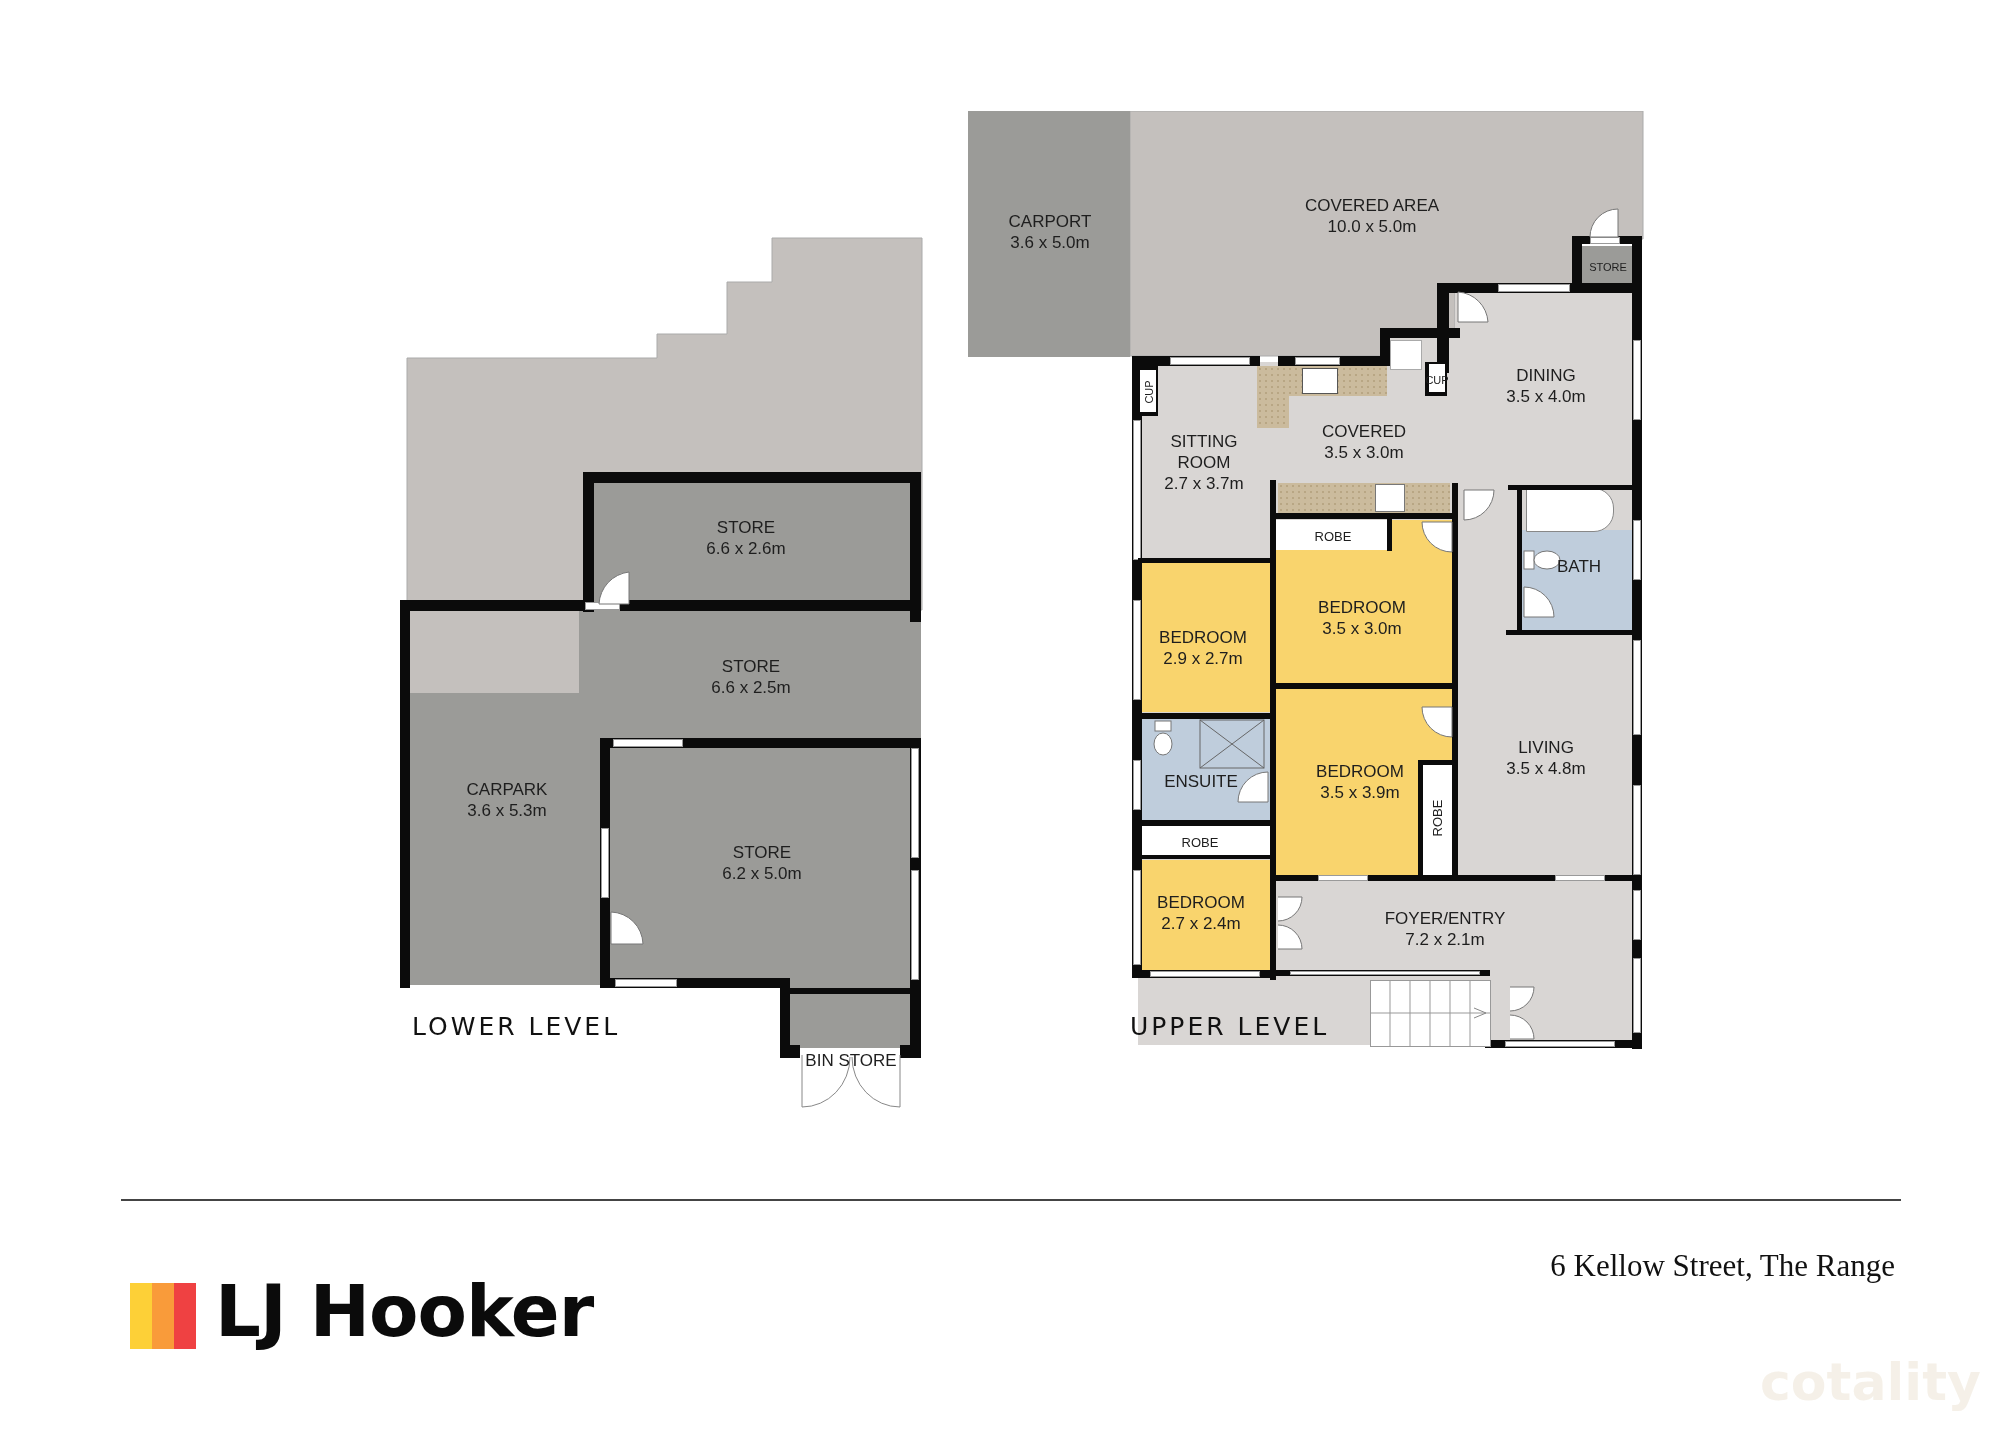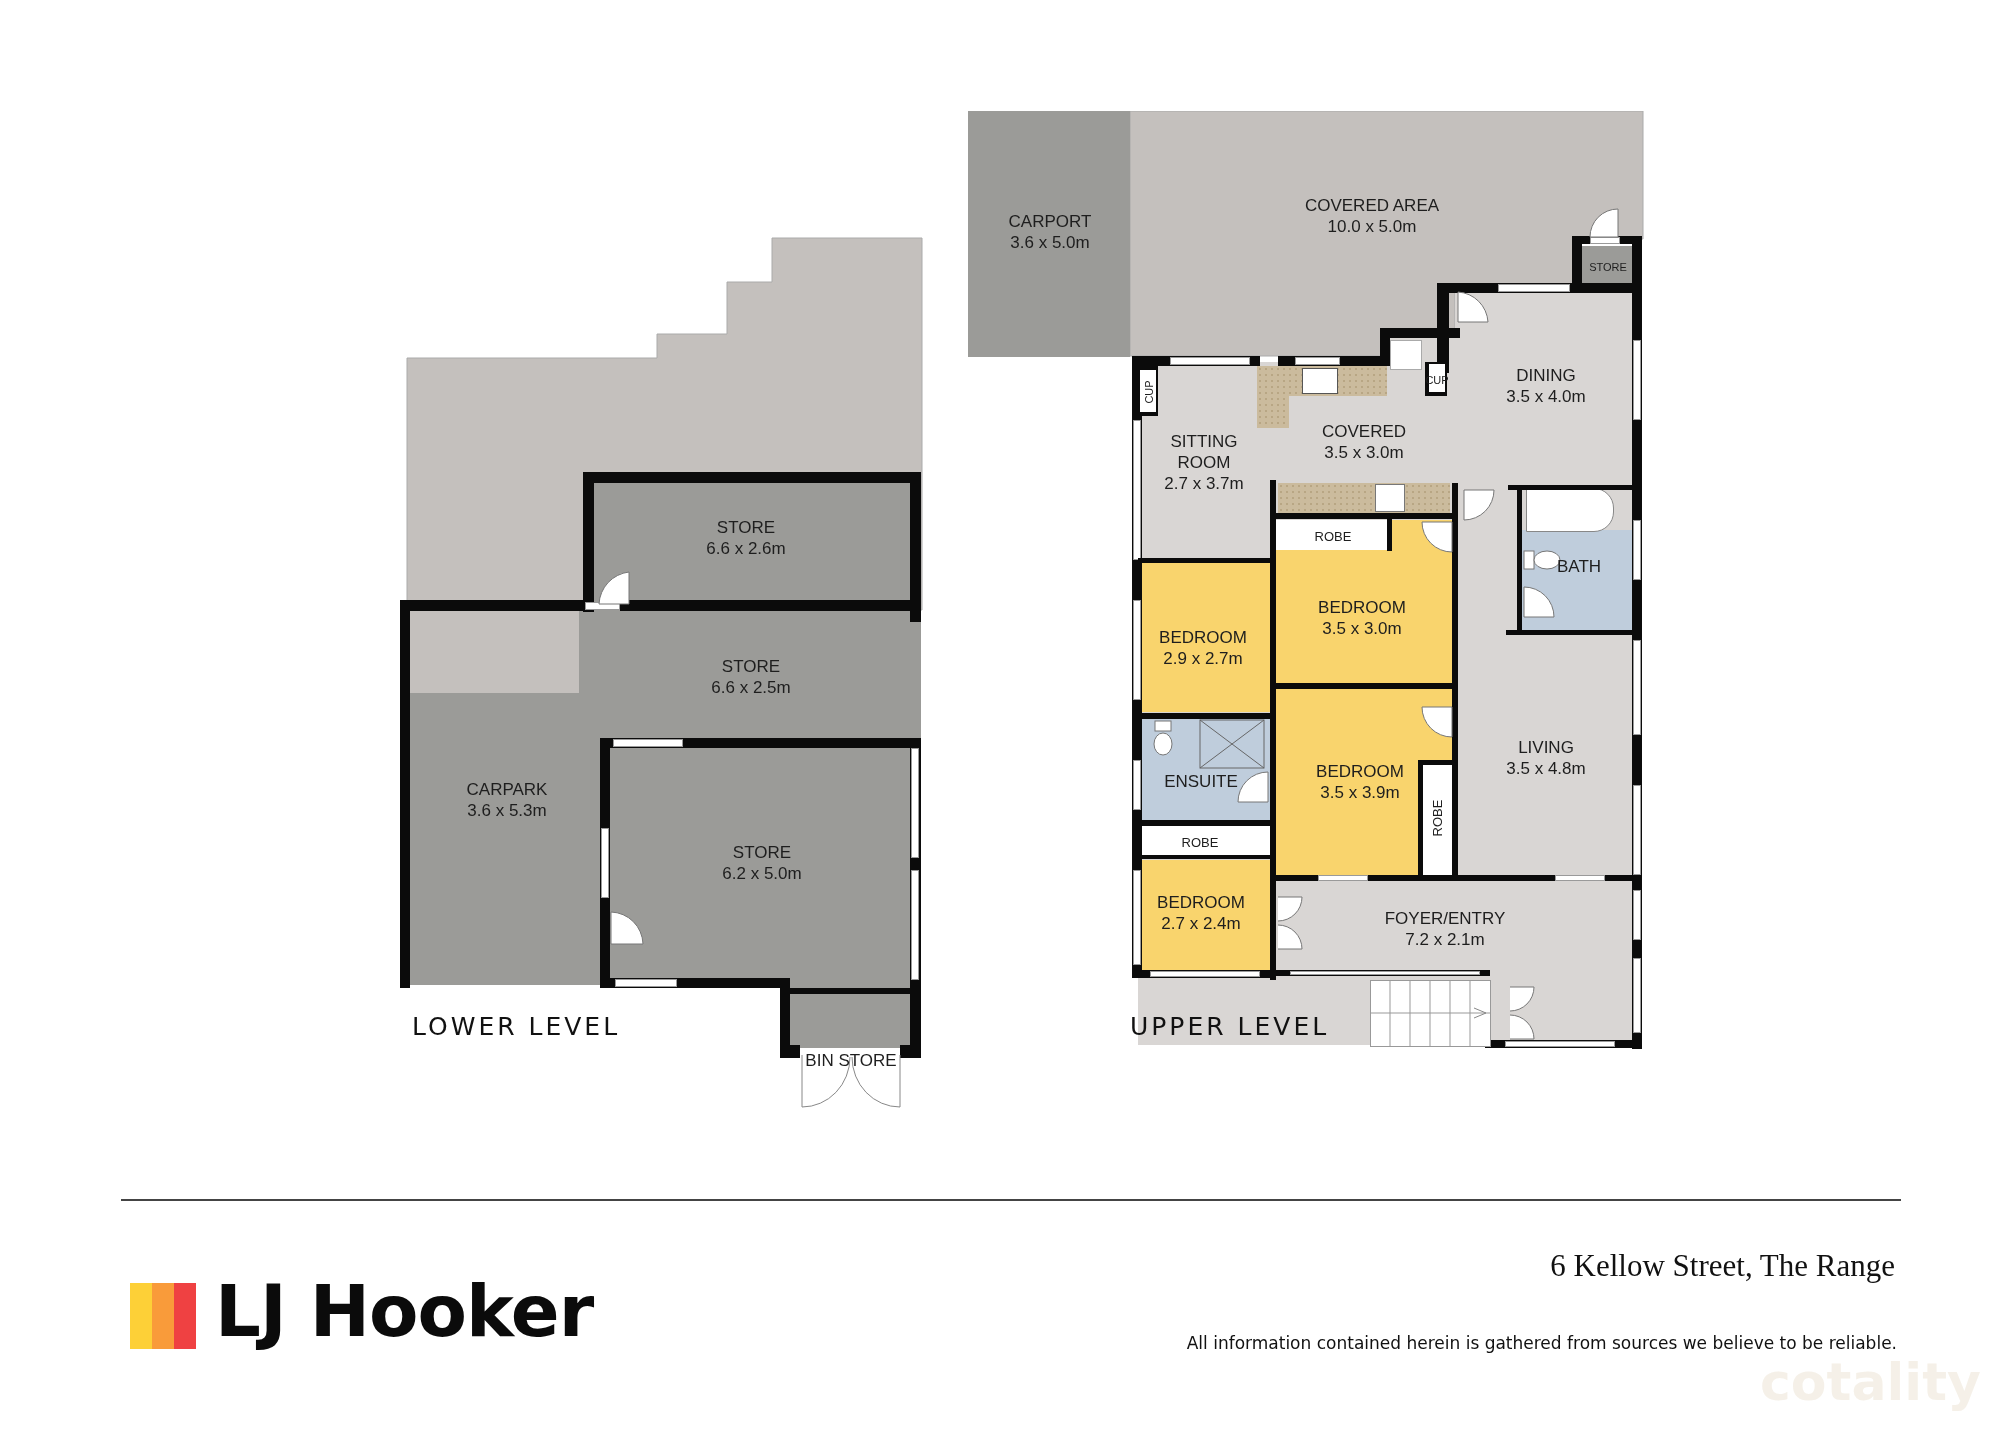--- a/index.html
+++ b/index.html
@@ -286,21 +286,20 @@
       <div>7.2 x 2.1m</div>
   </div>
   <div class="level-title" style="left:1130px;top:1012px;">UPPER  LEVEL</div>
 </div>
 
 <div class="abs" style="left:121px;top:1199px;width:1780px;height:2px;background:#444;"></div>
 
 <div class="abs" style="left:1300px;top:1248px;width:595px;text-align:right;font-family:Liberation Serif, serif;font-size:31px;color:#111;">6 Kellow Street, The Range</div>
 
 <div class="abs" style="left:900px;top:1330px;width:997px;text-align:right;font-family:'DejaVu Sans',sans-serif;font-size:17px;line-height:26px;color:#111;">
-  <div>All information contained herein is gathered from sources we believe to be reliable.</div>
 </div>
 
 <div class="abs" style="left:1760px;top:1352px;font-family:'DejaVu Sans',sans-serif;font-size:52px;font-weight:bold;color:#f4efe6;opacity:0.9;">cotality</div>
 
 <div class="abs" style="left:130px;top:1283px;">
   <div class="abs" style="left:0;top:0;width:22px;height:66px;background:#fdd037;"></div>
   <div class="abs" style="left:22px;top:0;width:22px;height:66px;background:#f99b3a;"></div>
   <div class="abs" style="left:44px;top:0;width:22px;height:66px;background:#ef4142;"></div>
   <div class="abs" style="left:85px;top:-14px;white-space:nowrap;font-family:'DejaVu Sans',sans-serif;font-weight:bold;font-size:72px;letter-spacing:-1px;color:#0b0b0b;">LJ Hooker</div>
 </div>

